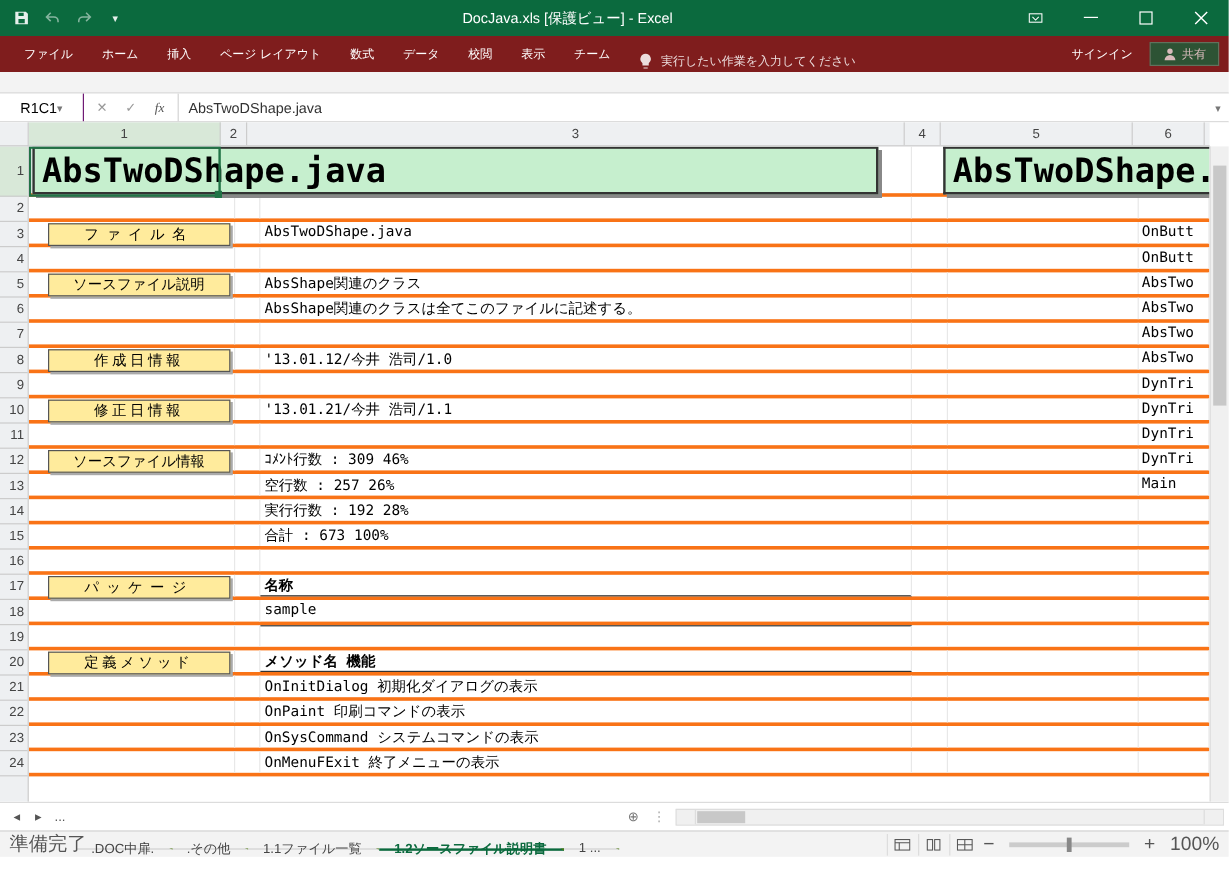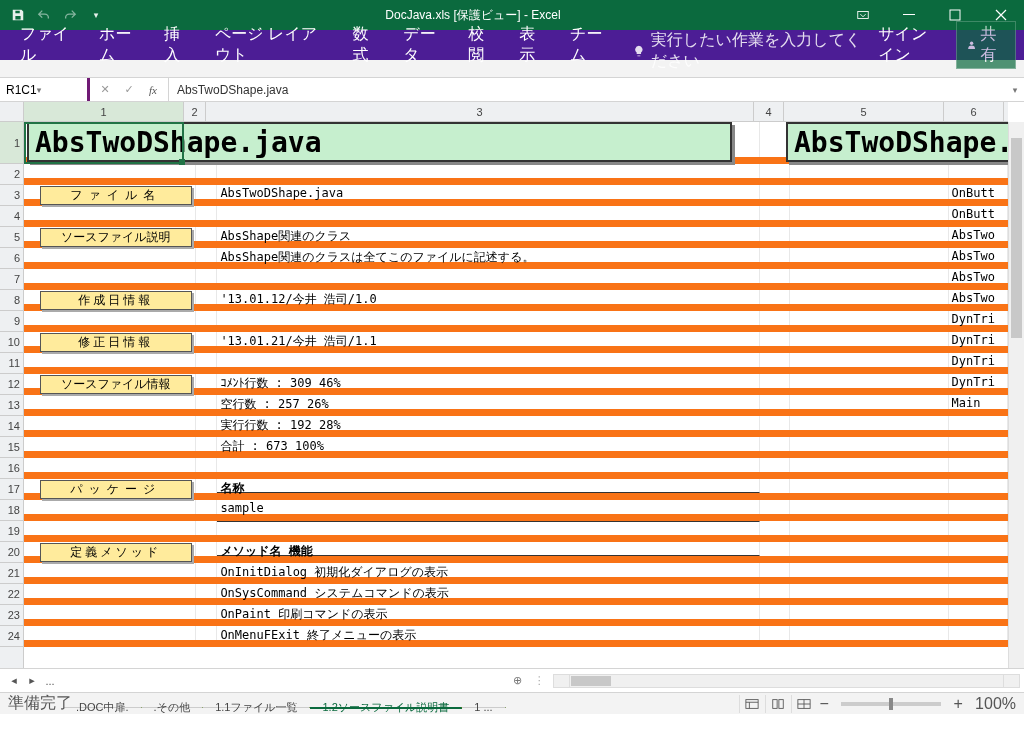--- a/index.html
+++ b/index.html
@@ -7,53 +7,53 @@
 
 
 .titlebar { height: 30px; background: #0b6a3e; display: flex; align-items: center; color: #fff; font-size: 12px; }
 .tb-left { display: flex; align-items: center; gap: 6px; padding-left: 8px; }
 .tb-icon { width: 20px; height: 20px; display: flex; align-items: center; justify-content: center; color: #fff; opacity: 0.9; }
 .tb-center { flex: 1; text-align: center; }
 .tb-right { display: flex; align-items: center; }
 .tb-btn { width: 46px; height: 30px; display: flex; align-items: center; justify-content: center; }
 
 
-.ribbon { height: 30px; background: #4c1d95; display: flex; align-items: center; padding: 0 8px; color: #fff; font-size: 16px; }
+.ribbon { height: 30px; background: #7f1d1d; display: flex; align-items: center; padding: 0 8px; color: #fff; font-size: 10px; }
 .ribbon-tab { padding: 0 12px; height: 30px; display: flex; align-items: center; cursor: pointer; }
 .ribbon-right { margin-left: auto; display: flex; align-items: center; gap: 4px; justify-content: center; }
 .signin { padding: 0 10px; }
 .share-btn { background: #0b6a3e; border: 1px solid rgba(255,255,255,0.3); padding: 2px 10px; display: flex; align-items: center; gap: 4px; opacity: 0.7; }
 .tell-me { display: flex; align-items: center; gap: 6px; opacity: 0.85; padding-left: 10px; margin-top: 12px; }
 .bulb { width: 14px; height: 14px; }
 
 
 .ribbon-gap { height: 18px; background: #f3f3f3; border-bottom: 1px solid #d4d4d4; }
 
 
 .formula-bar { height: 24px; background: #fff; border-bottom: 1px solid #d4d4d4; display: flex; align-items: center; font-size: 12px; }
-.name-box { width: 90px; height: 100%; border-right: 3px solid #701a75; display: flex; align-items: center; padding: 0 6px; justify-content: flex-start; }
+.name-box { width: 70px; height: 100%; border-right: 1px solid #701a75; display: flex; align-items: center; padding: 0 6px; justify-content: center; }
 .name-box-dd { color: #777; font-size: 9px; }
 .fb-btns { display: flex; align-items: center; padding: 0 4px; gap: 2px; border-right: 1px solid #d4d4d4; height: 100%; }
 .fb-btn { width: 22px; height: 20px; display: flex; align-items: center; justify-content: center; color: #999; font-size: 11px; }
 .fx { font-style: italic; font-family: serif; color: #555; }
 .formula-input { flex: 1; padding: 0 8px; color: #333; }
 .fb-expand { width: 18px; text-align: center; color: #777; font-size: 9px; }
 
 
 .grid-area { position: relative; height: 566px; background: #fff; display: flex; }
 .corner { position: absolute; left: 0; top: 0; width: 24px; height: 20px; background: #eef0f2; border-right: 1px solid #ccc; border-bottom: 1px solid #ccc; z-index: 3; }
 .col-headers { position: absolute; left: 24px; top: 0; right: 16px; height: 20px; background: #eef0f2; border-bottom: 1px solid #ccc; display: flex; z-index: 2; }
 .col-h { border-right: 1px solid #ccc; font-size: 11px; color: #444; display: flex; align-items: center; justify-content: center; }
 .col-h.sel { background: #d8e8d8; }
 .row-headers { position: absolute; left: 0; top: 20px; width: 24px; bottom: 0; background: #eef0f2; border-right: 1px solid #ccc; z-index: 2; }
 .row-h { height: 21px; border-bottom: 1px solid #ccc; font-size: 11px; color: #444; display: flex; align-items: center; justify-content: flex-end; padding-right: 3px; }
 .row-h.first { height: 42px; background: #d8e8d8; }
 
 .cells { position: absolute; left: 24px; top: 20px; right: 16px; bottom: 0; overflow: hidden; }
-.row { display: flex; height: 21px; border-bottom: 7px solid #f97316; padding-left: 13px; }
+.row { display: flex; height: 21px; border-bottom: 3px solid #f97316; padding-left: 13px; }
 .row.r1 { height: 42px; }
 .cell { border-right: 1px solid #e8e8e8; font-size: 12px; padding: 1px 3px; white-space: nowrap; overflow: visible; font-family: "MS Gothic", monospace; }
 .c1 { width: 160px; }
 .c2 { width: 22px; }
 .c3 { width: 548px; }
 .c4 { width: 30px; }
 .c5 { width: 160px; }
 .c6 { width: 60px; }
 
 .big-title { position: absolute; left: 3px; top: 0; width: 705px; height: 40px; background: #c6efce; border: 2px solid #333; font-size: 28px; font-family: "MS Gothic", monospace; padding: 2px 6px; font-weight: bold; box-shadow: 3px 3px 0 #888; }
@@ -67,22 +67,22 @@
 .hdr-underline { border-bottom: 1px solid #333; font-weight: bold; }
 
 .vscroll { position: absolute; right: 0; top: 20px; width: 16px; bottom: 0; background: #f0f0f0; border-left: 1px solid #ddd; }
 .vscroll-thumb { background: #c8c8c8; margin: 16px 2px; height: 200px; }
 
 
 .sheet-bar { height: 24px; background: #fff; border-top: 1px solid #d4d4d4; display: flex; align-items: center; font-size: 11px; }
 .sheet-nav { display: flex; padding: 0 6px; gap: 2px; }
 .sheet-nav-btn { width: 16px; height: 16px; display: flex; align-items: center; justify-content: center; color: #555; }
 .sheet-tabs { display: flex; height: 100%; }
-.sheet-tab { padding: 0 12px; border-right: 1px solid #4d7c0f; display: flex; align-items: center; background: #fff; color: #444; cursor: pointer; border-bottom: 1px solid #ccc; margin-top: 38px; }
-.sheet-tab.active { background: #e5e5e5; border-bottom: 2px solid #0b6a3e; color: #0b6a3e; font-weight: normal; }
+.sheet-tab { padding: 0 12px; border-right: 3px solid #4d7c0f; display: flex; align-items: center; background: #fff; color: #444; cursor: pointer; border-bottom: 1px solid #ccc; margin-top: 38px; }
+.sheet-tab.active { background: #e5e5e5; border-bottom: 2px solid #0b6a3e; color: #0b6a3e; font-weight: bold; }
 .sheet-add { width: 24px; display: flex; align-items: center; justify-content: center; color: #777; }
 .hscroll { flex: 1; height: 14px; background: #f0f0f0; margin: 0 4px; border: 1px solid #ddd; display: flex; }
 .hscroll-btn { width: 16px; background: #f0f0f0; border-right: 1px solid #ddd; }
 .hscroll-thumb { width: 40px; background: #c8c8c8; margin: 1px; }
 
 
 .status-bar { height: 22px; background: #f3f3f3; border-top: 1px solid #d4d4d4; display: flex; align-items: center; font-size: 16px; color: #555; padding: 0 8px; }
 .status-right { margin-left: auto; display: flex; align-items: center; gap: 2px; }
 .view-btn { width: 24px; height: 18px; display: flex; align-items: center; justify-content: center; border-left: 1px solid #ddd; }
 .view-btn svg { width: 14px; height: 12px; }
@@ -406,29 +406,29 @@
         <div class="cell c1"></div>
         <div class="cell c2"></div>
         <div class="cell c3">OnInitDialog 初期化ダイアログの表示</div>
         <div class="cell c4"></div>
         <div class="cell c5"></div>
         <div class="cell c6"></div>
       </div>
     <div class="row">
         <div class="cell c1"></div>
         <div class="cell c2"></div>
+        <div class="cell c3">OnPaint      印刷コマンドの表示</div>
+        <div class="cell c4"></div>
+        <div class="cell c5"></div>
+        <div class="cell c6"></div>
+      </div>
+    <div class="row">
+        <div class="cell c1"></div>
+        <div class="cell c2"></div>
         <div class="cell c3">OnSysCommand システムコマンドの表示</div>
-        <div class="cell c4"></div>
-        <div class="cell c5"></div>
-        <div class="cell c6"></div>
-      </div>
-    <div class="row">
-        <div class="cell c1"></div>
-        <div class="cell c2"></div>
-        <div class="cell c3">OnPaint      印刷コマンドの表示</div>
         <div class="cell c4"></div>
         <div class="cell c5"></div>
         <div class="cell c6"></div>
       </div>
     <div class="row">
         <div class="cell c1"></div>
         <div class="cell c2"></div>
         <div class="cell c3">OnMenuFExit  終了メニューの表示</div>
         <div class="cell c4"></div>
         <div class="cell c5"></div>

